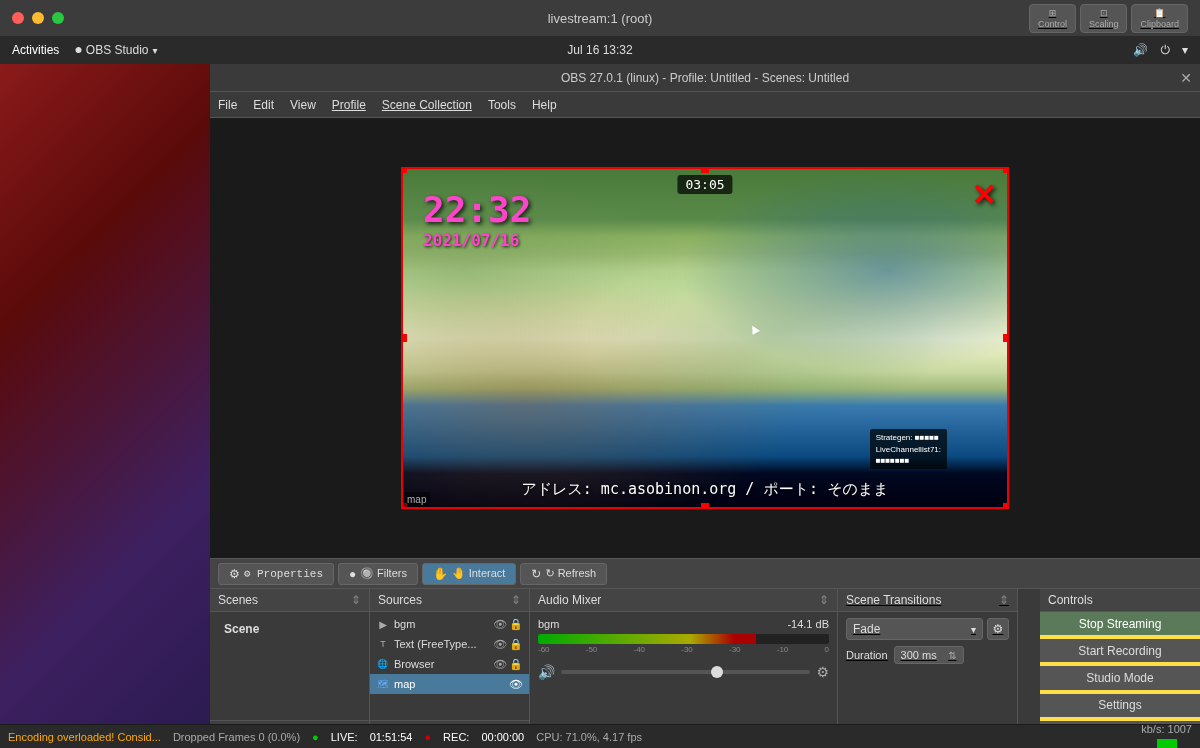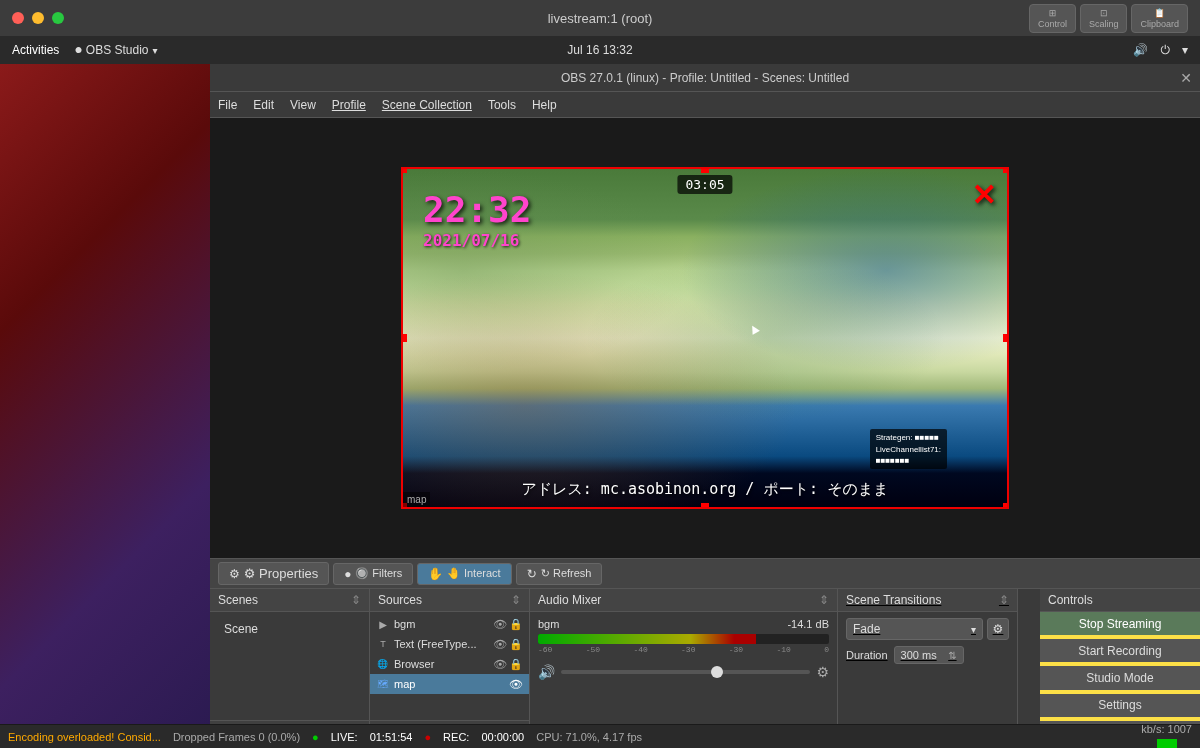--- a/index.html
+++ b/index.html
@@ -13,20 +13,21 @@
     }
 
     
     .mac-titlebar {
       background: #3c3c3c;
       height: 36px;
       display: flex;
       align-items: center;
       padding: 15px 12px;
       position: relative;
+      text-decoration: underline;
     }
     .mac-buttons {
       display: flex;
       gap: 8px;
     }
     .mac-btn {
       width: 12px;
       height: 12px;
       border-radius: 50%;
     }
@@ -357,20 +358,21 @@
       border-radius: 2px;
       font-size: 11px;
       cursor: pointer;
     }
     .scene-item {
       color: #ddd;
       font-size: 12px;
       padding: 4px 6px;
       border-radius: 3px;
       cursor: pointer;
+      font-weight: bold;
     }
 
     
     .sources-panel {
       width: 160px;
       border-right: 1px solid #555;
       display: flex;
       flex-direction: column;
     }
     .source-item {
@@ -433,21 +435,20 @@
       height: 100%;
       background: linear-gradient(90deg, #00aa00 0%, #aaaa00 70%, #aa0000 90%);
       width: 75%;
     }
     .audio-meter-ticks {
       display: flex;
       justify-content: space-between;
       font-size: 8px;
       color: #888;
       margin-top: 1px;
-      font-family: Liberation Mono, monospace;
     }
     .audio-controls {
       display: flex;
       align-items: center;
       gap: 6px;
       padding: 4px 8px;
     }
     .volume-slider {
       flex: 1;
       height: 4px;
@@ -718,21 +719,21 @@
 
         <div class="preview-address">アドレス: mc.asobinon.org / ポート: そのまま</div>
 
         <div class="preview-label">map</div>
       </div>
     </div>
 
     <div class="obs-toolbar">
       <button class="obs-toolbar-btn">
         <span>⚙</span>
-        <span style="font-size:13px;">⚙ Properties</span>
+        <span style="font-size:11px;font-family:Liberation Mono, monospace;">⚙ Properties</span>
       </button>
       <button class="obs-toolbar-btn">
         <span>●</span>
         <span style="font-size:11px;">🔘 Filters</span>
       </button>
       <button class="obs-toolbar-btn active">
         <span>✋</span>
         <span style="font-size:11px;">🤚 Interact</span>
       </button>
       <button class="obs-toolbar-btn">

